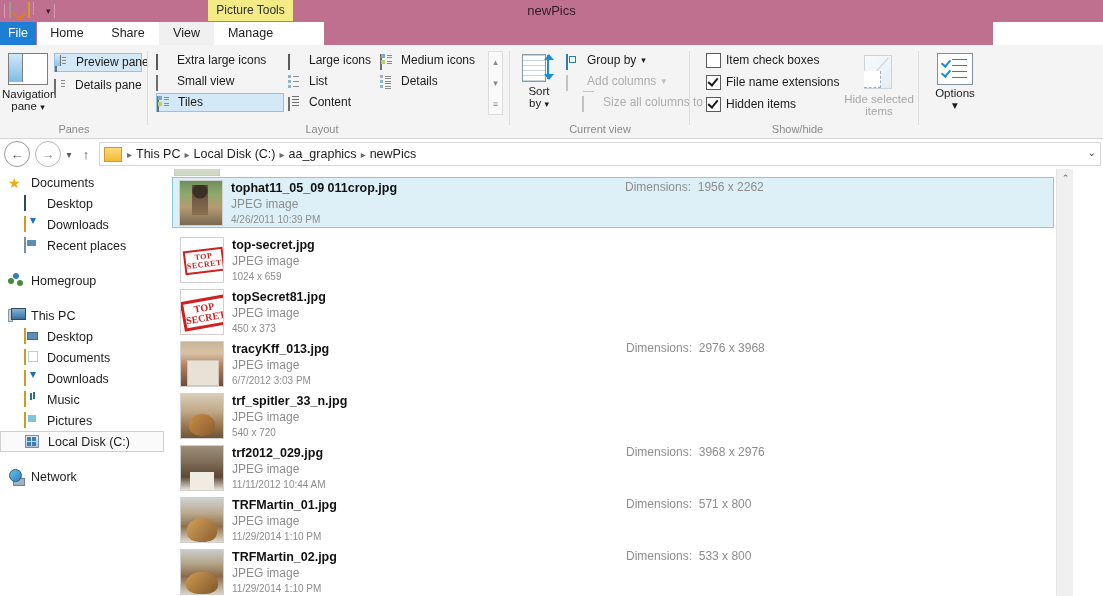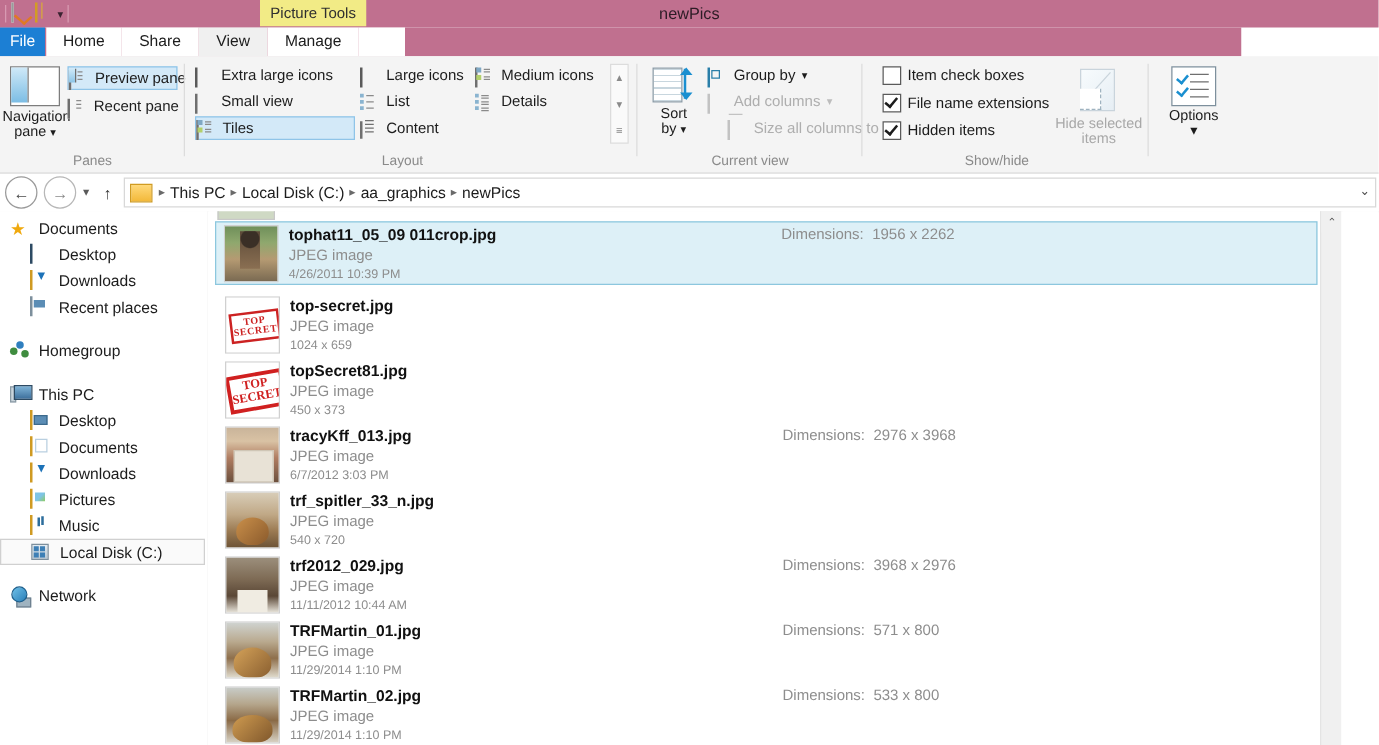--- a/index.html
+++ b/index.html
@@ -272,21 +272,21 @@
           </div>
         <div class="cap">Navigation</div>
         <div class="cap"><span>pane</span> <span class="caret">▾</span></div>
       </div>
       <div class="srow sel" style="left:54px;top:8px;width:88px;">
         <span class="mini"><span class="m-pane"><span class="half"></span><span class="lines"></span></span></span>
         <span>Preview pane</span>
       </div>
       <div class="srow" style="left:54px;top:31px;width:88px;">
         <span class="mini"><span class="m-pane"><span class="lines"></span></span></span>
-        <span>Recent pane</span>
+        <span>Details pane</span>
       </div>
       <div class="grp-label">Panes</div>
       <div class="grp-div" style="left:147px;"></div>
     </div>
 
     <div class="grp" style="left:148px;width:362px;">
       <div class="srow" style="left:8px;top:6px;width:128px;">
         <span class="mini"><span class="m-xlarge"></span></span>
         <span>Extra large icons</span>
       </div>
@@ -449,26 +449,26 @@
       </div>
       <div class="nav-item child">
         <span class="nico"><span class="ic-folder doc"></span></span>
         <span>Documents</span>
       </div>
       <div class="nav-item child">
         <span class="nico"><span class="ic-folder dl"></span></span>
         <span>Downloads</span>
       </div>
       <div class="nav-item child">
+        <span class="nico"><span class="ic-folder mus"></span></span>
+        <span>Music</span>
+      </div>
+      <div class="nav-item child">
         <span class="nico"><span class="ic-folder pic"></span></span>
         <span>Pictures</span>
-      </div>
-      <div class="nav-item child">
-        <span class="nico"><span class="ic-folder mus"></span></span>
-        <span>Music</span>
       </div>
       <div class="nav-item child selbox">
         <span class="nico"><span class="ic-disk"><span class="d"></span><span class="w"></span></span></span>
         <span>Local Disk (C:)</span>
       </div>
 
       <div class="nav-gap"></div>
       <div class="nav-item">
         <span class="nico"><span class="ic-net"><span class="stand"></span><span class="globe"></span></span></span>
         <span>Network</span>

